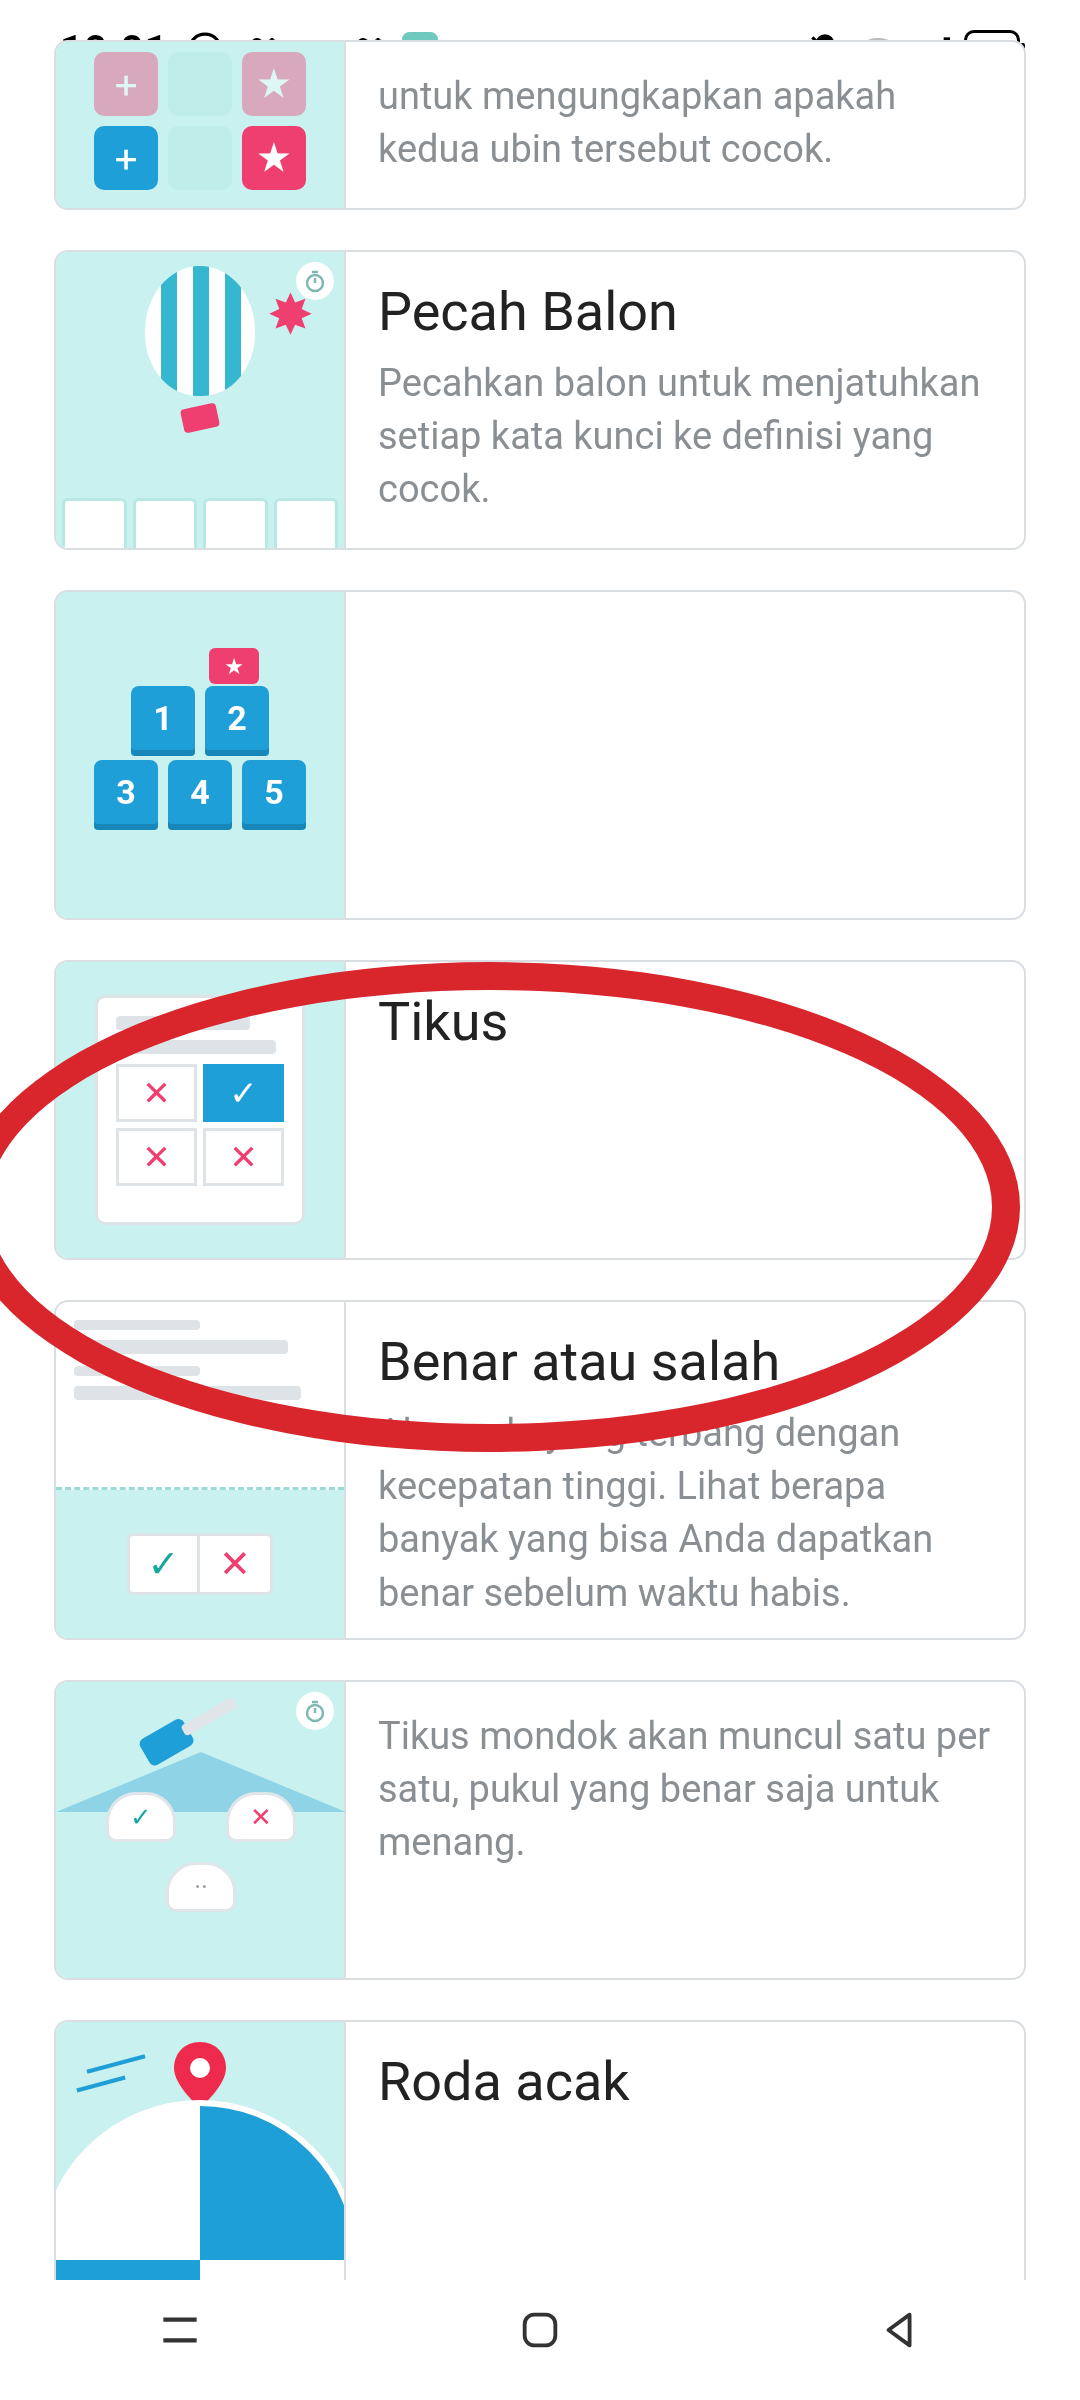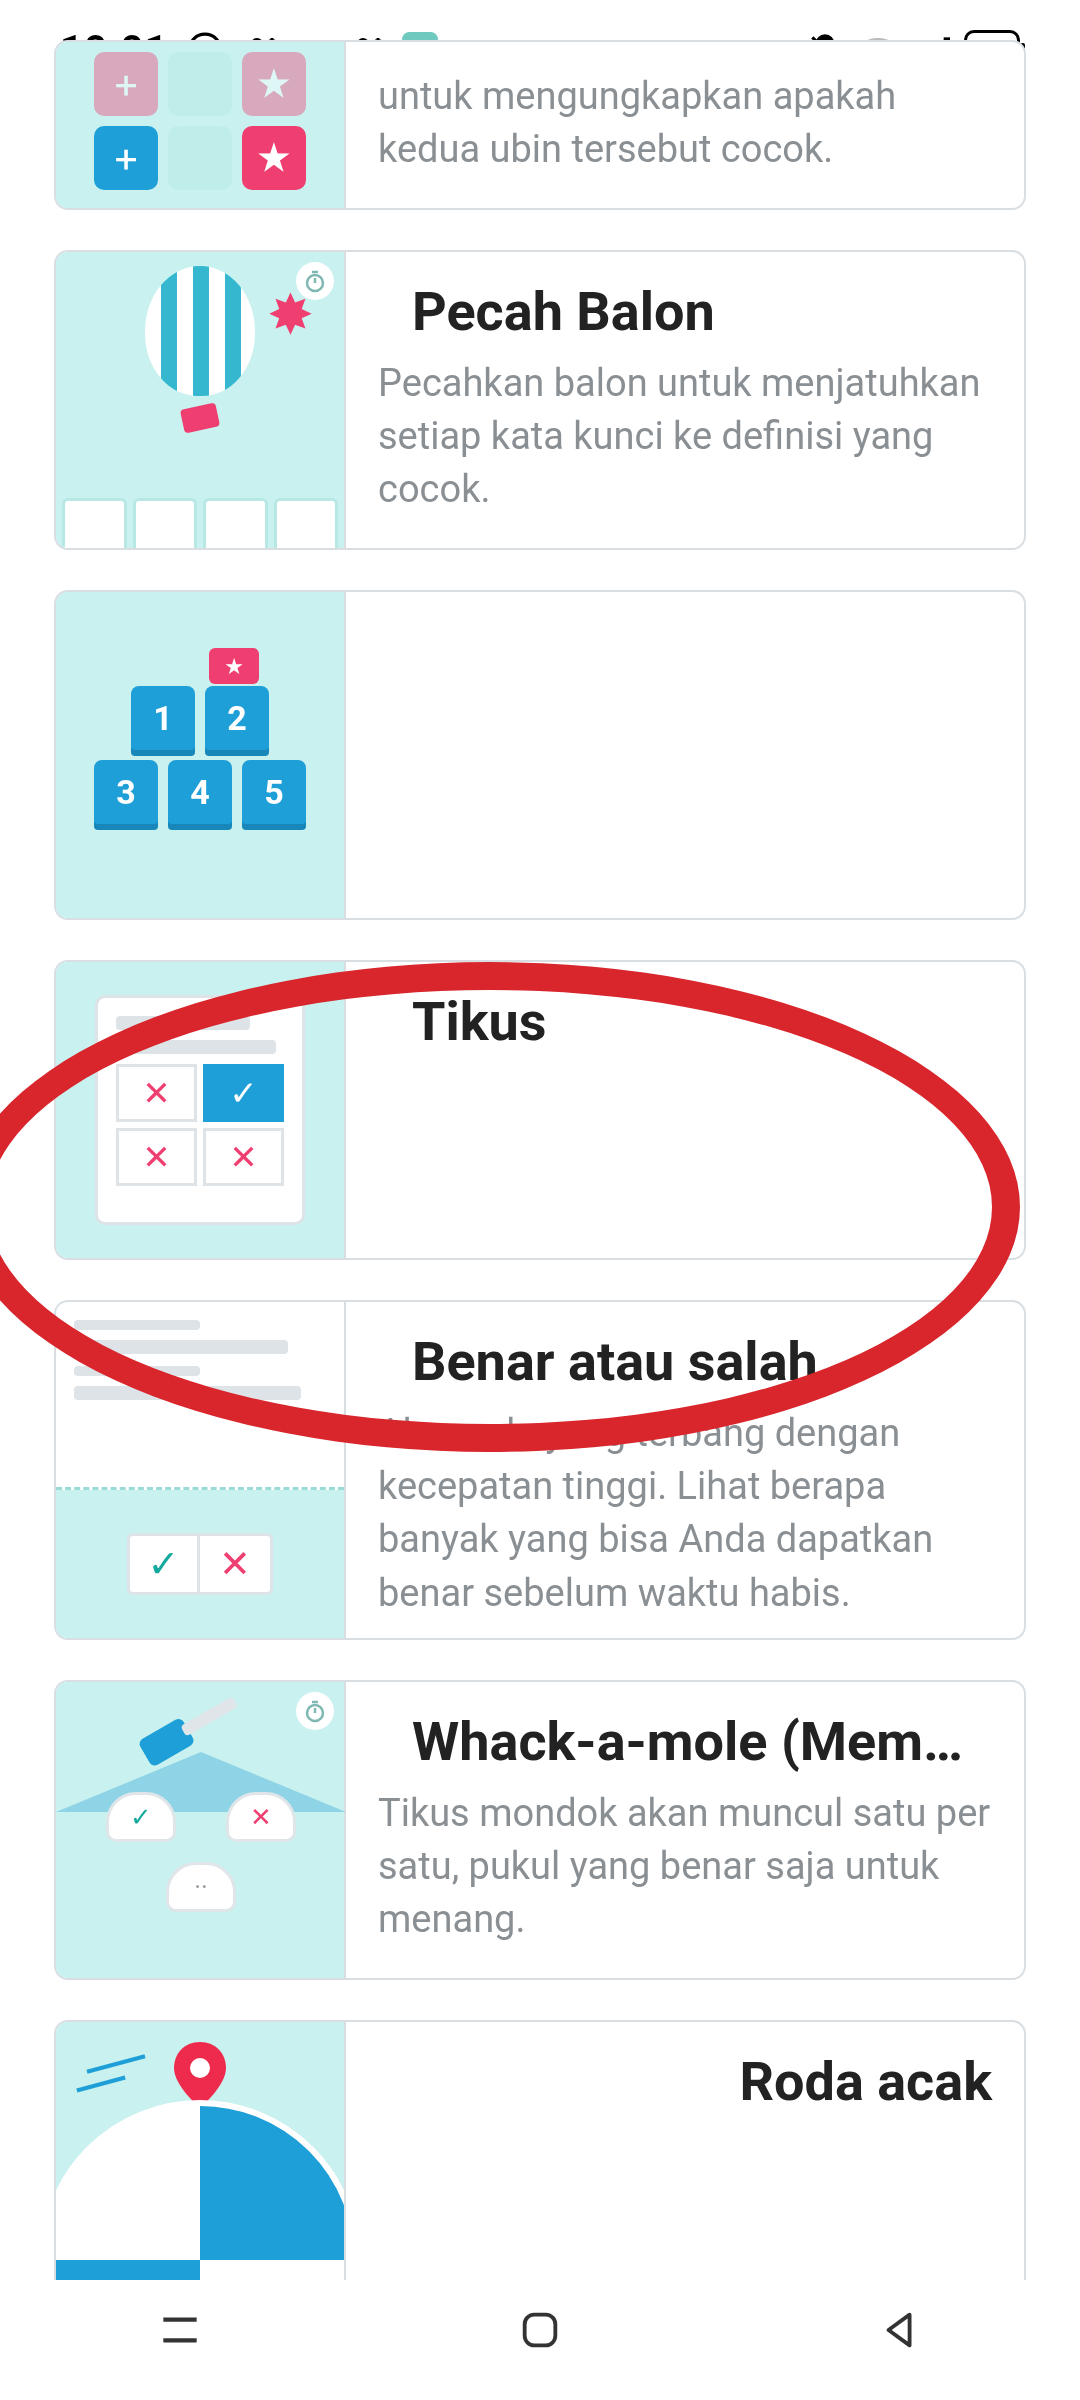--- a/index.html
+++ b/index.html
@@ -9,21 +9,21 @@
   .status-right { display: flex; align-items: center; gap: 14px; }
   .status-time { font-size: 40px; font-weight: 700; letter-spacing: 1px; }
   .status-icon { display: inline-flex; align-items: center; justify-content: center; }
   .battery { border: 3px solid #000; border-radius: 10px; padding: 2px 10px; font-size: 26px; font-weight: 600; position: relative; }
   .battery::after { content: ""; position: absolute; right: -8px; top: 30%; width: 5px; height: 40%; background: #000; border-radius: 2px; }
 
   .content { padding: 0 54px; position: relative; }
   .card { display: flex; border: 2px solid #d9dee3; border-radius: 14px; overflow: hidden; margin-bottom: 40px; background: #fff; }
   .thumb { width: 290px; min-width: 290px; background: #c9f1ef; border-right: 2px solid #d9dee3; display: flex; align-items: center; justify-content: center; position: relative; }
   .card-body { padding: 28px 32px 32px 32px; flex: 1; }
-  .card-title { font-size: 54px; color: #222; font-weight: 700; margin-bottom: 14px; margin-left: 34px; }
+  .card-title { font-size: 54px; color: #222; font-weight: 400; margin-bottom: 14px; }
   .card-desc { font-size: 38px; color: #8a8f94; line-height: 1.4; }
 
   
   .card-top { margin-top: -60px; }
   .card-top .thumb { align-items: flex-start; padding-top: 10px; }
 
   
   .timer-badge { position: absolute; top: 10px; right: 10px; width: 38px; height: 38px; border-radius: 50%; background: #fff; display: flex; align-items: center; justify-content: center; }
   .timer-badge svg { width: 24px; height: 24px; }
 
@@ -268,26 +268,25 @@
               <rect x="0" y="10" width="50" height="30" rx="6" fill="#1f9fd7"></rect>
               <rect x="45" y="18" width="60" height="12" rx="4" fill="#dfe5e9"></rect>
             </svg>
         </div>
         <div class="mole mole1">✓</div>
         <div class="mole mole2">✕</div>
         <div class="mole mole3">··</div>
       </div>
     </div>
     <div class="card-body">
-      <div class="card-title">Whack-a-mole (Mem…</div>
       <div class="card-desc">Tikus mondok akan muncul satu per satu, pukul yang benar saja untuk menang.</div>
     </div>
   </div>
 
-  <div class="card last-card" style="height:260px;text-align:right;">
+  <div class="card last-card" style="height:260px;">
     <div class="thumb">
       <div class="wheel-thumb">
         <div class="pin">
           <svg width="60" height="80" viewBox="0 0 60 80">
               <path d="M30 0C14 0 4 12 4 26c0 18 26 40 26 40s26-22 26-40C56 12 46 0 30 0z" fill="#ef2b4d"></path>
               <circle cx="30" cy="26" r="10" fill="#fff"></circle>
             </svg>
         </div>
         <div style="position:absolute;top:40px;left:30px;width:60px;height:4px;background:#1f9fd7;transform:rotate(-15deg);"></div>
         <div style="position:absolute;top:60px;left:20px;width:50px;height:4px;background:#1f9fd7;transform:rotate(-15deg);"></div>

